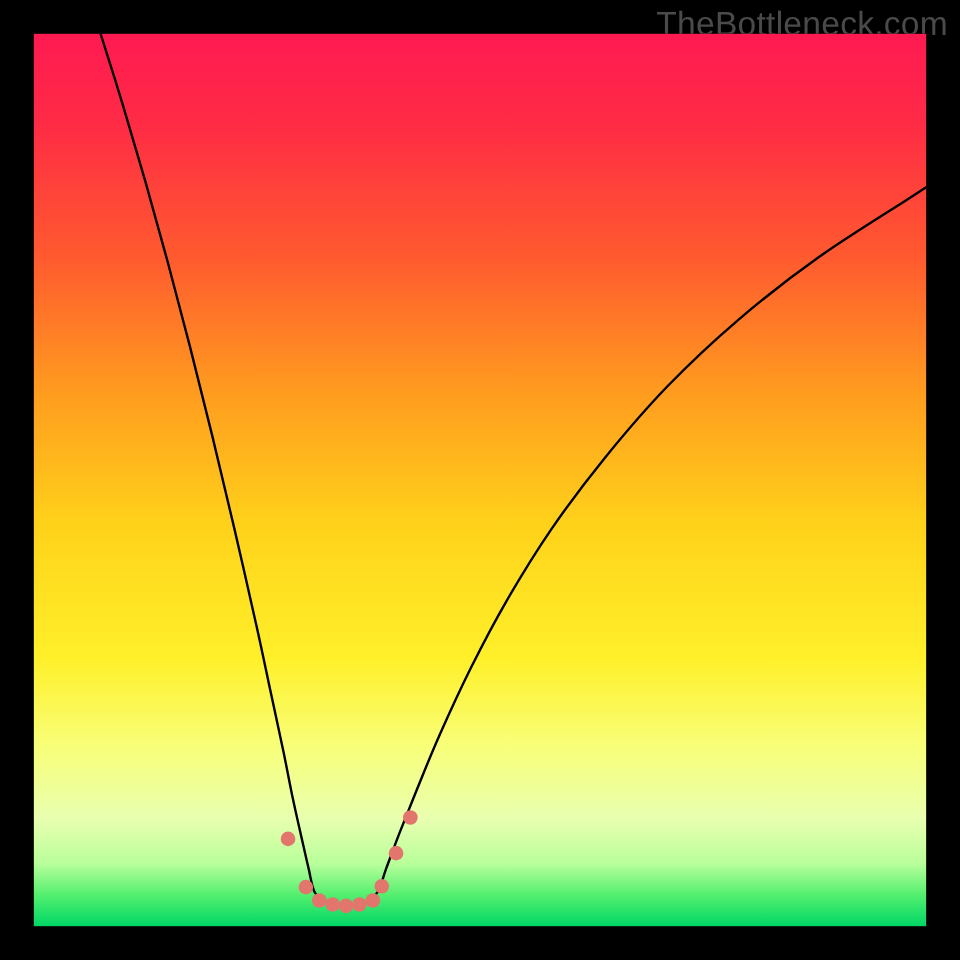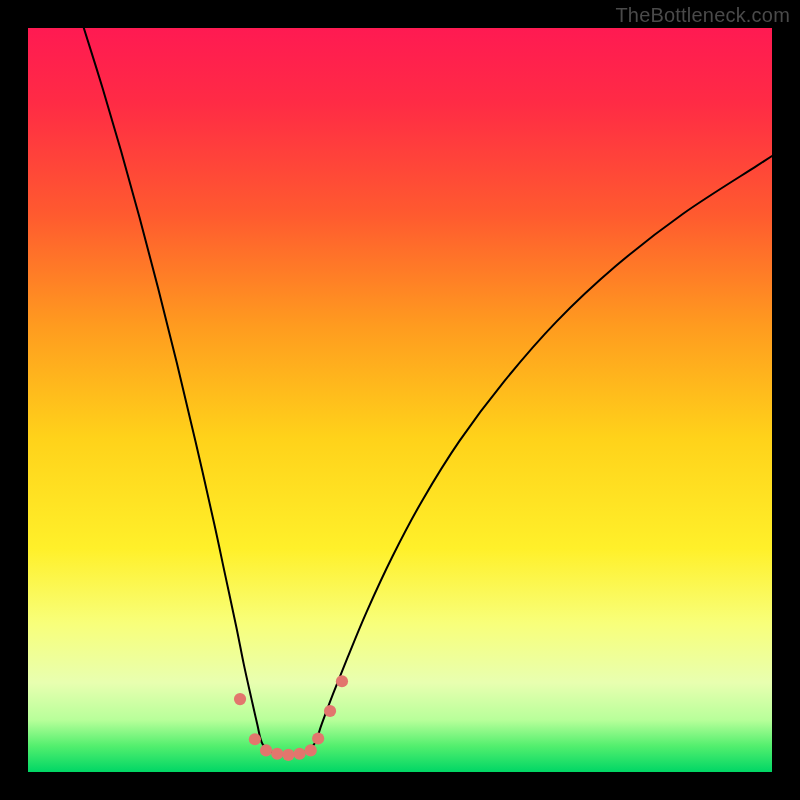--- a/index.html
+++ b/index.html
@@ -24,21 +24,21 @@
     left: 0;
     top: 0;
     width: 744px;
     height: 744px;
   }
   .watermark {
     position: absolute;
     top: 4px;
     right: 10px;
     color: #4a4a4a;
-    font-size: 20px;
+    font-size: 28px;
     font-weight: 500;
     letter-spacing: 0.2px;
   }
   svg { display: block; }
 </style>
 </head>
 <body>
 
 <div class="watermark">TheBottleneck.com</div>
 

